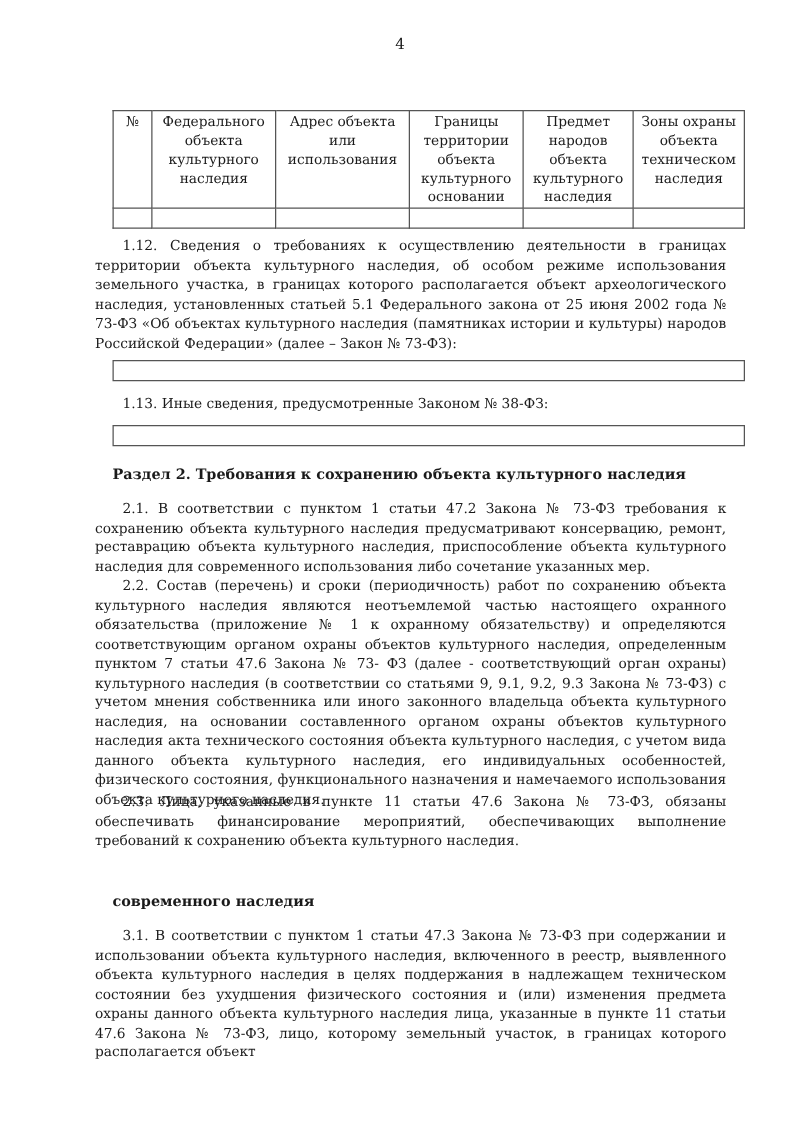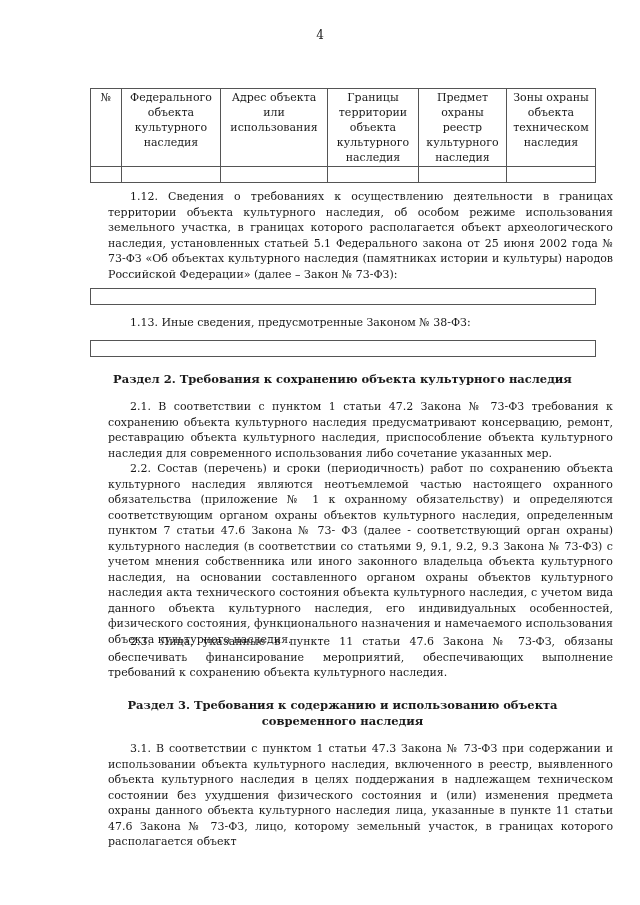--- a/index.html
+++ b/index.html
@@ -6,24 +6,24 @@
   body { width: 640px; height: 905px; position: relative; overflow: hidden;
          font-family: "DejaVu Serif", "Liberation Serif", serif; color: #1a1a1a; }
   .page-num { position: absolute; top: 28px; left: 0; width: 640px; text-align: center;
               font-size: 12px; }
   table.obj { position: absolute; left: 90px; top: 88px; width: 505px; border-collapse: collapse;
               font-size: 11px; line-height: 15px; table-layout: fixed; }
   table.obj th, table.obj td { border: 1px solid #555; font-weight: normal; text-align: center;
               vertical-align: top; padding: 1px 2px; }
   table.obj th { height: 72px; }
   table.obj td { height: 13px; }
-  .para { position: absolute; left: 108px; width: 505px; font-size: 11px; line-height: 15.5px;
+  .para { position: absolute; left: 76px; width: 505px; font-size: 11px; line-height: 15.5px;
           text-align: justify; text-indent: 22px; margin: 0; }
   .box { position: absolute; left: 90px; width: 504px; height: 15px; border: 1px solid #555; }
-  .heading { position: absolute; left: 90px; width: 505px; text-align: center; font-weight: bold;
+  .heading { position: absolute; left: 90px; width: 505px; font-weight: bold;
              font-size: 11.5px; line-height: 16px; margin: 0; }
 </style>
 </head>
 <body>
 
 <div class="page-num">4</div>
 
 <table class="obj">
   <colgroup>
     <col style="width:31px">
@@ -31,22 +31,22 @@
       <col style="width:107px">
     <col style="width:91px">
       <col style="width:88px">
       <col style="width:89px">
   </colgroup>
   <thead>
     <tr>
       <th>№</th>
       <th>Федерального объекта культурного наследия</th>
       <th>Адрес объекта или использования</th>
-      <th>Границы территории объекта культурного наследия</th>
-      <th>Предмет охраны реестр культурного наследия</th>
+      <th>Границы территории объекта культурного основании</th>
+      <th>Предмет народов объекта культурного наследия</th>
       <th>Зоны охраны объекта техническом наследия</th>
     </tr>
   </thead>
   <tbody>
     <tr>
       <td></td>
       <td></td>
       <td></td>
       <td></td>
       <td></td>
@@ -61,17 +61,17 @@
 <p class="para" style="top:315px">1.13. Иные сведения, предусмотренные Законом № 38-ФЗ:</p>
 <div class="box" style="top:340px"></div>
 
 <p class="heading" style="top:371px">Раздел 2. Требования к сохранению объекта культурного наследия</p>
 
 <p class="para" style="top:399px">2.1. В соответствии с пунктом 1 статьи 47.2 Закона № 73-ФЗ требования к сохранению объекта культурного наследия предусматривают консервацию, ремонт, реставрацию объекта культурного наследия, приспособление объекта культурного наследия для современного использования либо сочетание указанных мер.</p>
 <p class="para" style="top:461px">2.2. Состав (перечень) и сроки (периодичность) работ по сохранению объекта культурного наследия являются неотъемлемой частью настоящего охранного обязательства (приложение № 1 к охранному обязательству) и определяются соответствующим органом охраны объектов культурного наследия, определенным пунктом 7 статьи 47.6 Закона № 73- ФЗ (далее - соответствующий орган охраны) культурного наследия (в соответствии со статьями 9, 9.1, 9.2, 9.3 Закона № 73-ФЗ) с учетом мнения собственника или иного законного владельца объекта культурного наследия, на основании составленного органом охраны объектов культурного наследия акта технического состояния объекта культурного наследия, с учетом вида данного объекта культурного наследия, его индивидуальных особенностей, физического состояния, функционального назначения и намечаемого использования объекта культурного наследия.</p>
 <p class="para" style="top:634px">2.3. Лица, указанные в пункте 11 статьи 47.6 Закона № 73-ФЗ, обязаны обеспечивать финансирование мероприятий, обеспечивающих выполнение требований к сохранению объекта культурного наследия.</p>
 
 <p class="heading" style="top:697px">
-  <span>Раздел 3. Требования к содержанию и использованию объекта</span><br>
+  <br>
   <span>современного наследия</span>
 </p>
 
 <p class="para" style="top:741px">3.1. В соответствии с пунктом 1 статьи 47.3 Закона № 73-ФЗ при содержании и использовании объекта культурного наследия, включенного в реестр, выявленного объекта культурного наследия в целях поддержания в надлежащем техническом состоянии без ухудшения физического состояния и (или) изменения предмета охраны данного объекта культурного наследия лица, указанные в пункте 11 статьи 47.6 Закона № 73-ФЗ, лицо, которому земельный участок, в границах которого располагается объект</p>
 
 </body></html>

